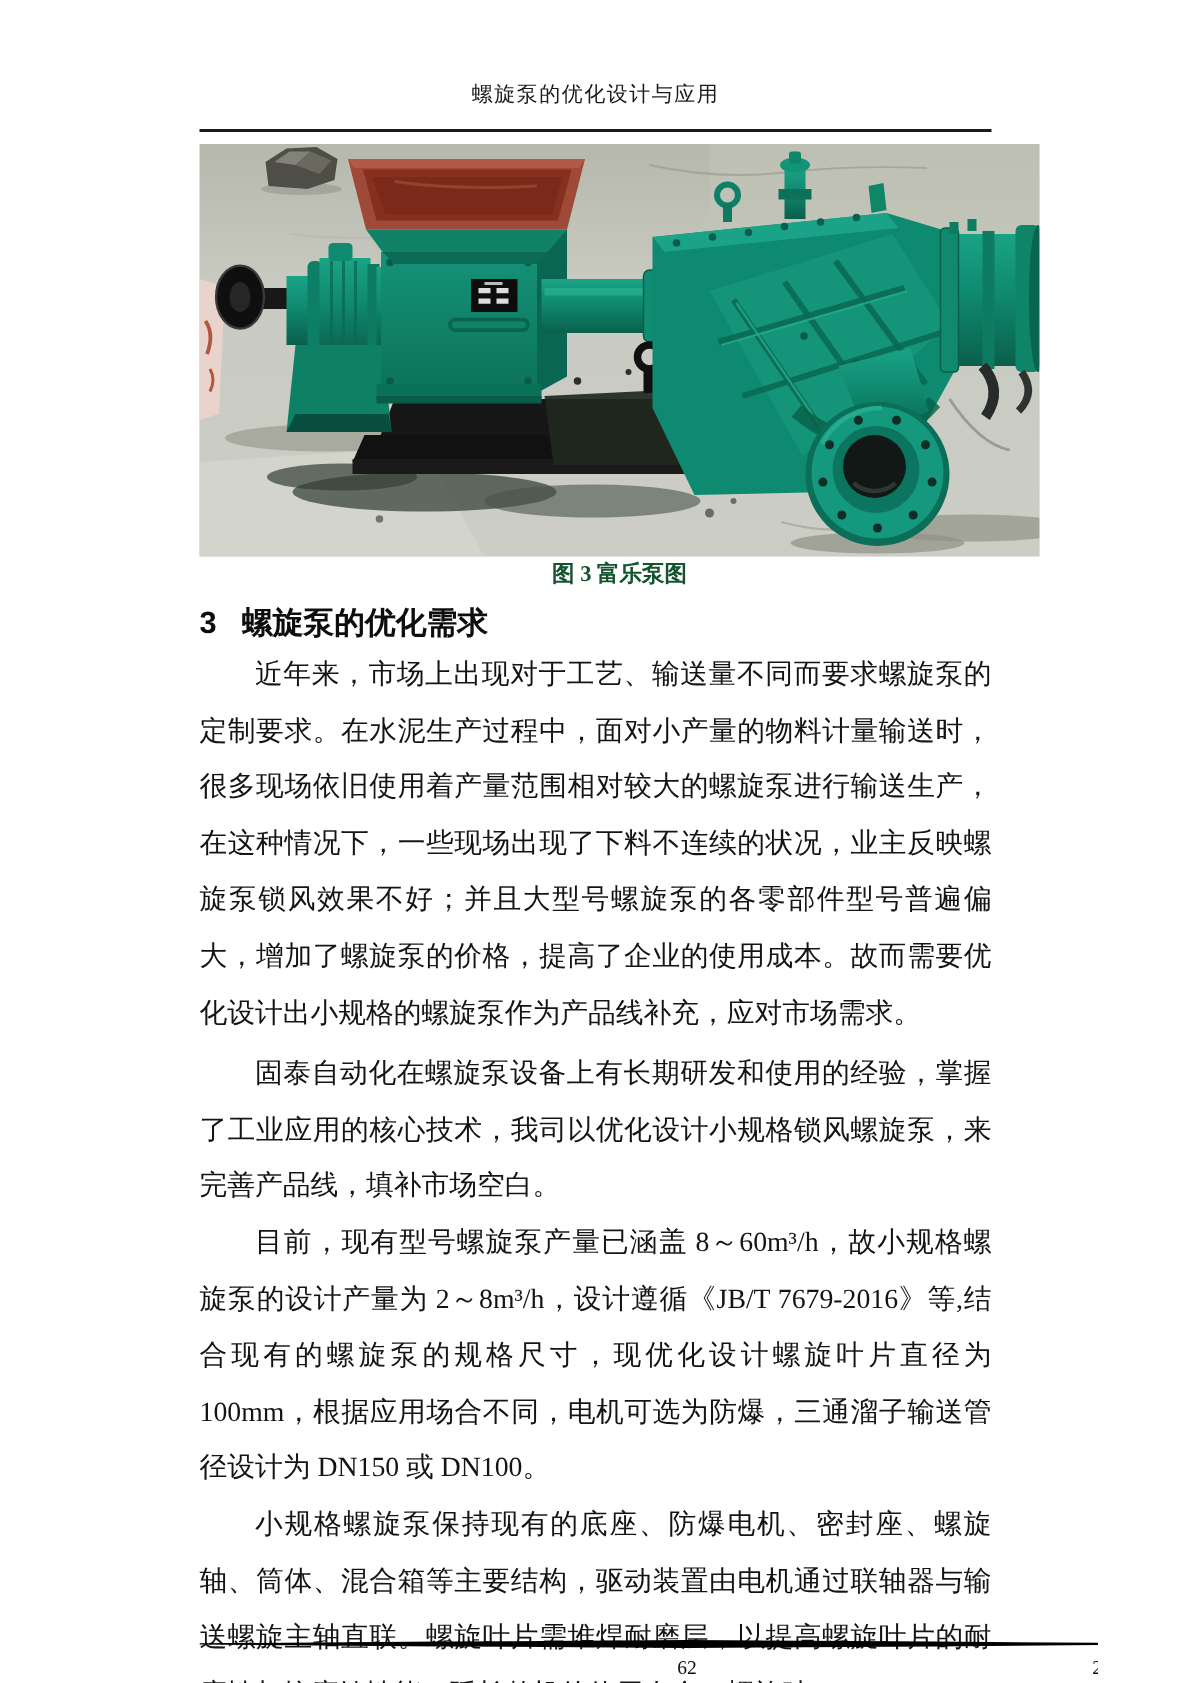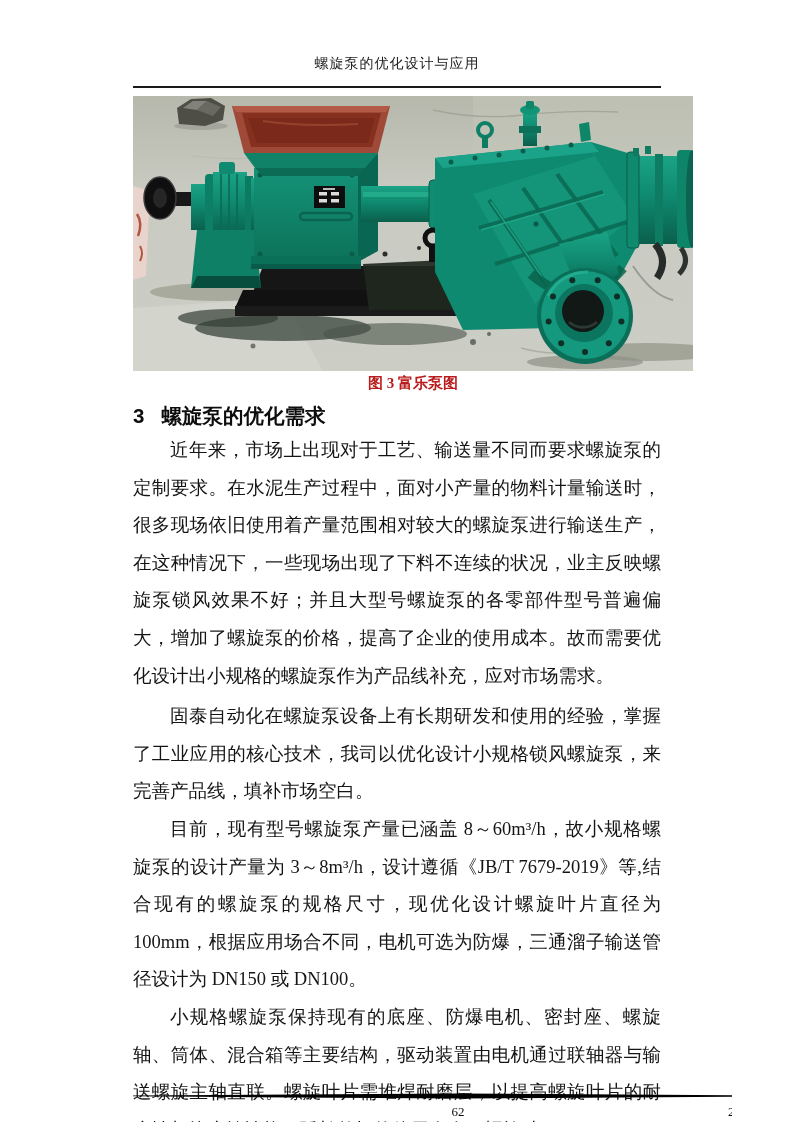--- a/index.html
+++ b/index.html
@@ -16,21 +16,21 @@
   .running-head{
     text-align:center;
     font-size:14px;line-height:20px;
     letter-spacing:1px;color:#1a1a1a;
   }
   .header-rule{height:2px;background:#1a1a1a;margin-top:12px;}
   figure{width:560px;margin:8px auto 0;padding:0;}
   .photo{width:560px;height:275px;overflow:hidden;background:#c7c8bf;}
   figcaption{
     text-align:center;font-weight:bold;
-    font-size:15px;line-height:19px;margin-top:3px;color:#b91c1c;
+    font-size:15px;line-height:19px;margin-top:3px;color:#14532d;
   }
   h2{
     font-family:"Liberation Sans","DejaVu Sans",sans-serif;
     font-size:20.5px;line-height:27px;font-weight:bold;
     margin:9px 0 0 0;color:#0d0d0d;
   }
   h2 .sec-num{display:inline-block;margin-right:17px;}
   h2.tight{margin-top:1px;}
   p.body-par{
     font-size:18.5px;line-height:37.6px;
@@ -232,21 +232,21 @@
     </div>
     <figcaption>图 3 富乐泵图</figcaption>
   </figure>
 
   <h2>
     <span class="sec-num">3</span><span>螺旋泵的优化需求</span>
   </h2>
   <p class="body-par">近年来，市场上出现对于工艺、输送量不同而要求螺旋泵的定制要求。在水泥生产过程中，面对小产量的物料计量输送时，很多现场依旧使用着产量范围相对较大的螺旋泵进行输送生产，在这种情况下，一些现场出现了下料不连续的状况，业主反映螺旋泵锁风效果不好；并且大型号螺旋泵的各零部件型号普遍偏大，增加了螺旋泵的价格，提高了企业的使用成本。故而需要优化设计出小规格的螺旋泵作为产品线补充，应对市场需求。</p>
 
   <p class="body-par">固泰自动化在螺旋泵设备上有长期研发和使用的经验，掌握了工业应用的核心技术，我司以优化设计小规格锁风螺旋泵，来完善产品线，填补市场空白。</p>
-  <p class="body-par cont">目前，现有型号螺旋泵产量已涵盖 8～60m³/h，故小规格螺旋泵的设计产量为 3～8m³/h，设计遵循《JB/T 7679-2019》等,结合现有的螺旋泵的规格尺寸，现优化设计螺旋叶片直径为 100mm，根据应用场合不同，电机可选为防爆，三通溜子输送管径设计为 DN150 或 DN100。</p>
+  <p class="body-par cont">目前，现有型号螺旋泵产量已涵盖 8～60m³/h，故小规格螺旋泵的设计产量为 2～8m³/h，设计遵循《JB/T 7679-2016》等,结合现有的螺旋泵的规格尺寸，现优化设计螺旋叶片直径为 100mm，根据应用场合不同，电机可选为防爆，三通溜子输送管径设计为 DN150 或 DN100。</p>
   <p class="body-par cont">小规格螺旋泵保持现有的底座、防爆电机、密封座、螺旋轴、筒体、混合箱等主要结构，驱动装置由电机通过联轴器与输送螺旋主轴直联。螺旋叶片需堆焊耐磨层，以提高螺旋叶片的耐磨性与抗腐蚀性能，延长整机的使用寿命，螺旋叶</p>
 
   <div class="page-footer">
     <svg class="footer-rule" width="650" height="8" viewBox="0 0 650 8" xmlns="http://www.w3.org/2000/svg">
       <polygon points="0,3.5 160,2.4 325,1.4 490,2.4 650,3.5 650,4.3 490,5.6 325,6.6 160,5.6 0,4.3" fill="#000000"></polygon>
     </svg>
     <div class="footer-row">
       <span class="page-num">62</span>
       <span class="issue">2022.No.4</span>
     </div>

